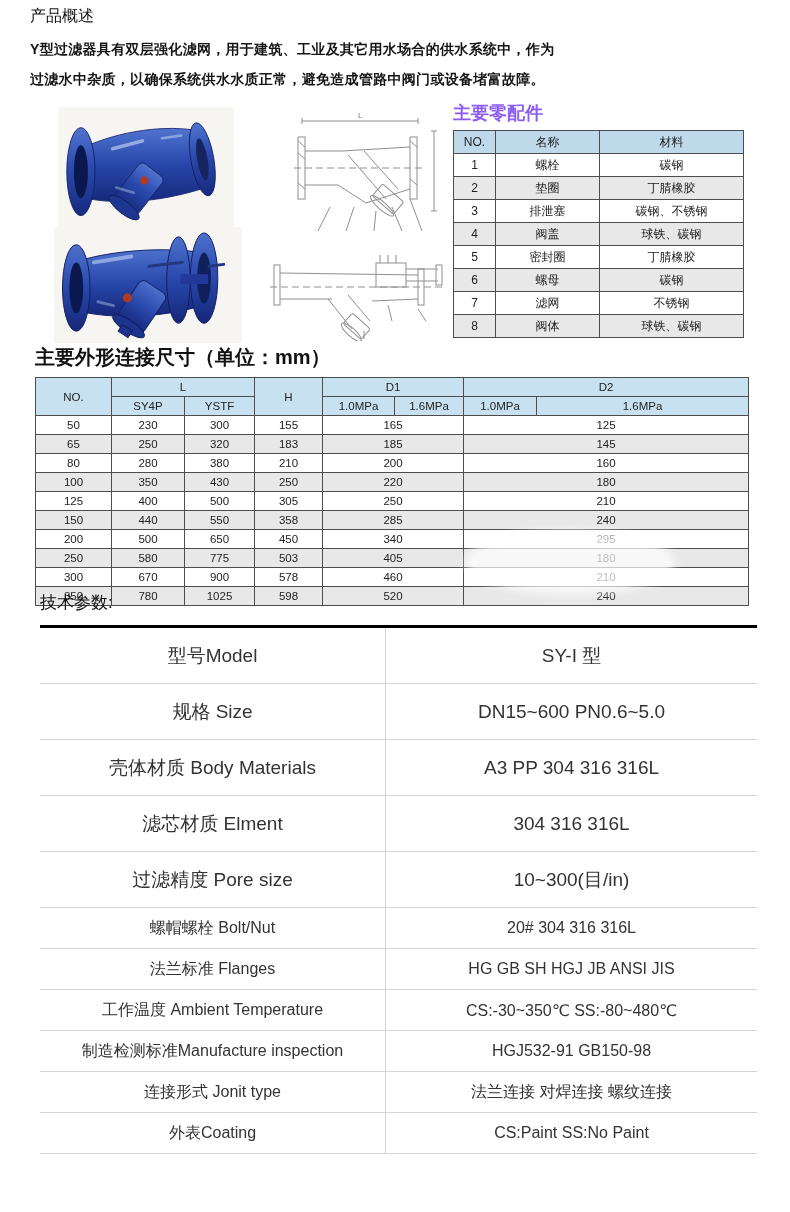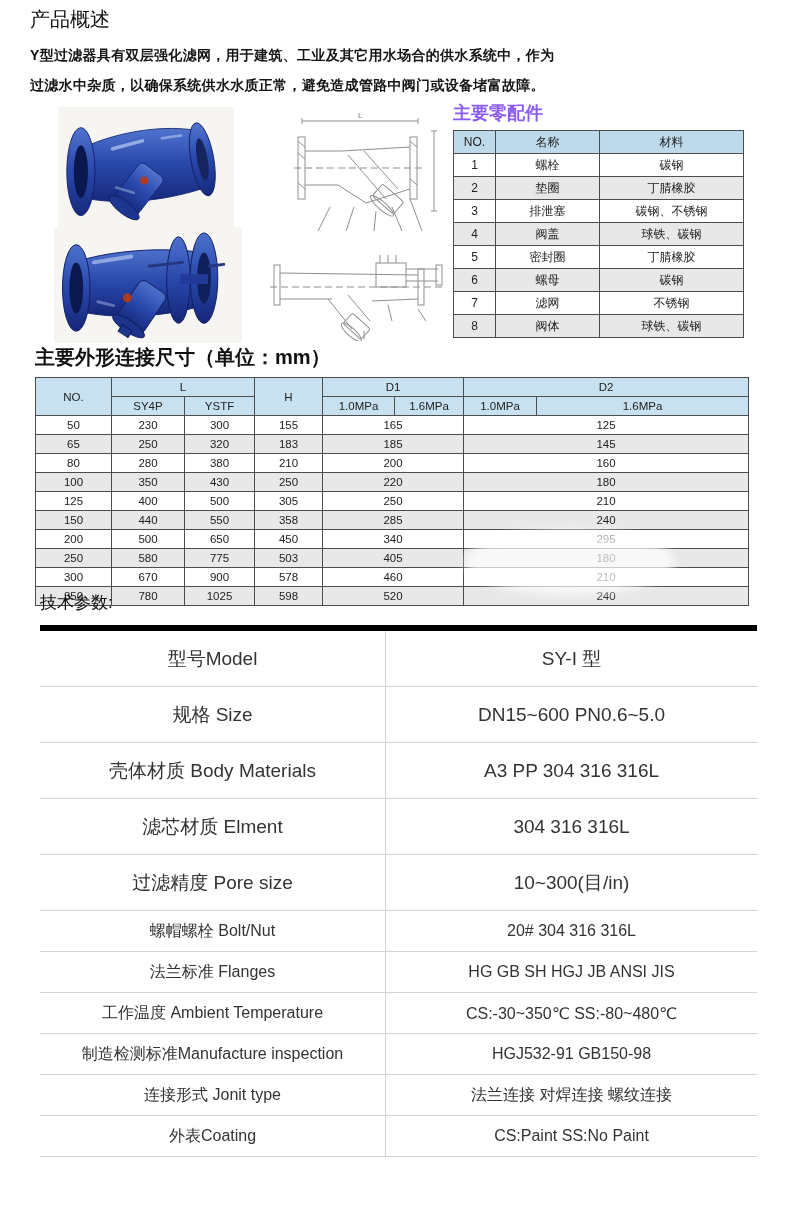--- a/index.html
+++ b/index.html
@@ -5,21 +5,21 @@
   html,body{margin:0;padding:0;background:#ffffff;}
   body{
     width:790px;height:1212px;
     font-family:"Liberation Sans","DejaVu Sans",sans-serif;
     color:#1a1a1a;
   }
   .page{position:relative;width:790px;height:1212px;overflow:hidden;background:#fff;}
 
   
   .overview{position:absolute;left:30px;top:6px;width:748px;}
-  .ov-title{font-size:20px;font-weight:400;color:#111;margin-bottom:7px;}
+  .ov-title{font-size:16px;font-weight:400;color:#111;margin-bottom:7px;}
   .ov-line{font-size:14px;font-weight:700;color:#151515;line-height:30px;letter-spacing:.3px;}
 
   
   .media{position:absolute;left:30px;top:103px;width:424px;height:244px;}
   .media .ph{position:absolute;background:#f6f5f2;border-radius:3px;}
   .media .dw{position:absolute;}
   .ph1{left:28px;top:4px;width:176px;height:124px;}
   .dw1{left:240px;top:4px;width:182px;height:130px;}
   .ph2{left:24px;top:124px;width:188px;height:116px;}
   .dw2{left:238px;top:140px;width:182px;height:98px;}
@@ -39,21 +39,21 @@
   .dims table{border-collapse:collapse;width:713px;table-layout:fixed;font-size:11.5px;color:#222;}
   .dims th,.dims td{border:1px solid #4d4d4d;height:18px;text-align:center;padding:0;font-weight:400;}
   .dims thead th{background:#c7e1f0;}
   .dims tbody tr:nth-child(even){background:#e8e8e8;}
   .smudge{position:absolute;left:430px;top:152px;width:210px;height:66px;background:rgba(255,255,255,.7);
           border-radius:50%;filter:blur(4px);pointer-events:none;}
 
   
   .tech{position:absolute;left:40px;top:591px;width:717px;}
   .tech-title{font-size:17px;font-weight:400;color:#111;margin:0 0 11px 0;}
-  .tech-table{border-top:6px solid #000000;}
+  .tech-table{border-top:3px solid #000000;}
   .tech-row{display:flex;border-bottom:1px solid #d4d4d4;align-items:stretch;color:#333;}
   .tech-label{width:345px;border-right:1px solid #d4d4d4;display:flex;align-items:center;justify-content:center;text-align:center;}
   .tech-value{flex:1;display:flex;align-items:center;justify-content:center;text-align:left;}
   .tech-row.large{height:55px;font-size:19px;}
   .tech-row.small{height:40px;font-size:16px;}
 </style>
 </head>
 <body>
 
 <div class="page">

